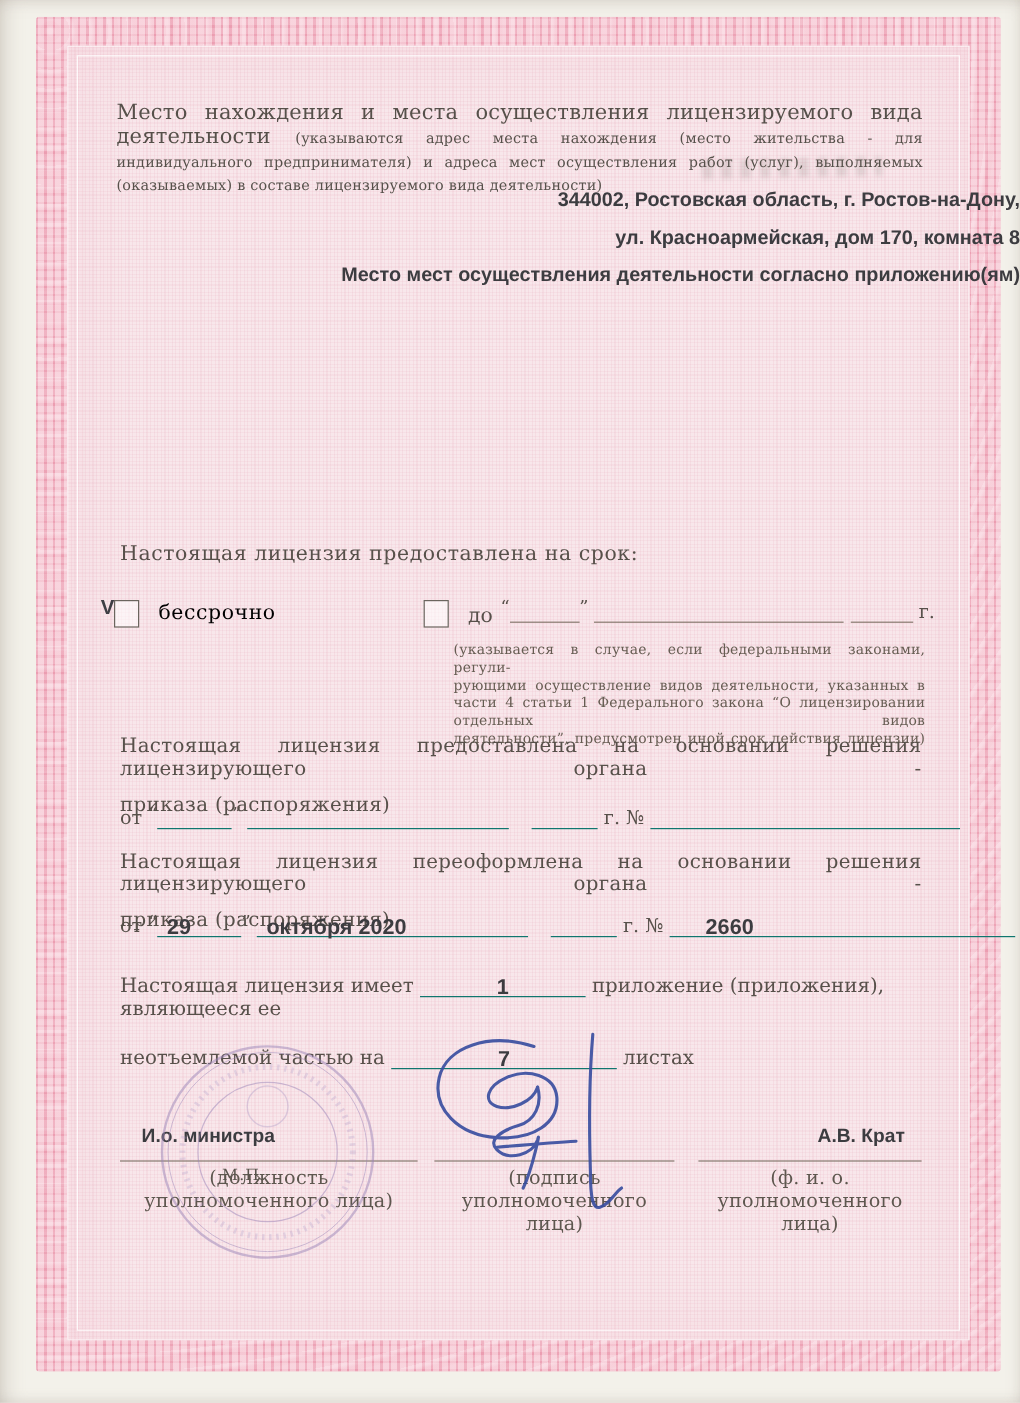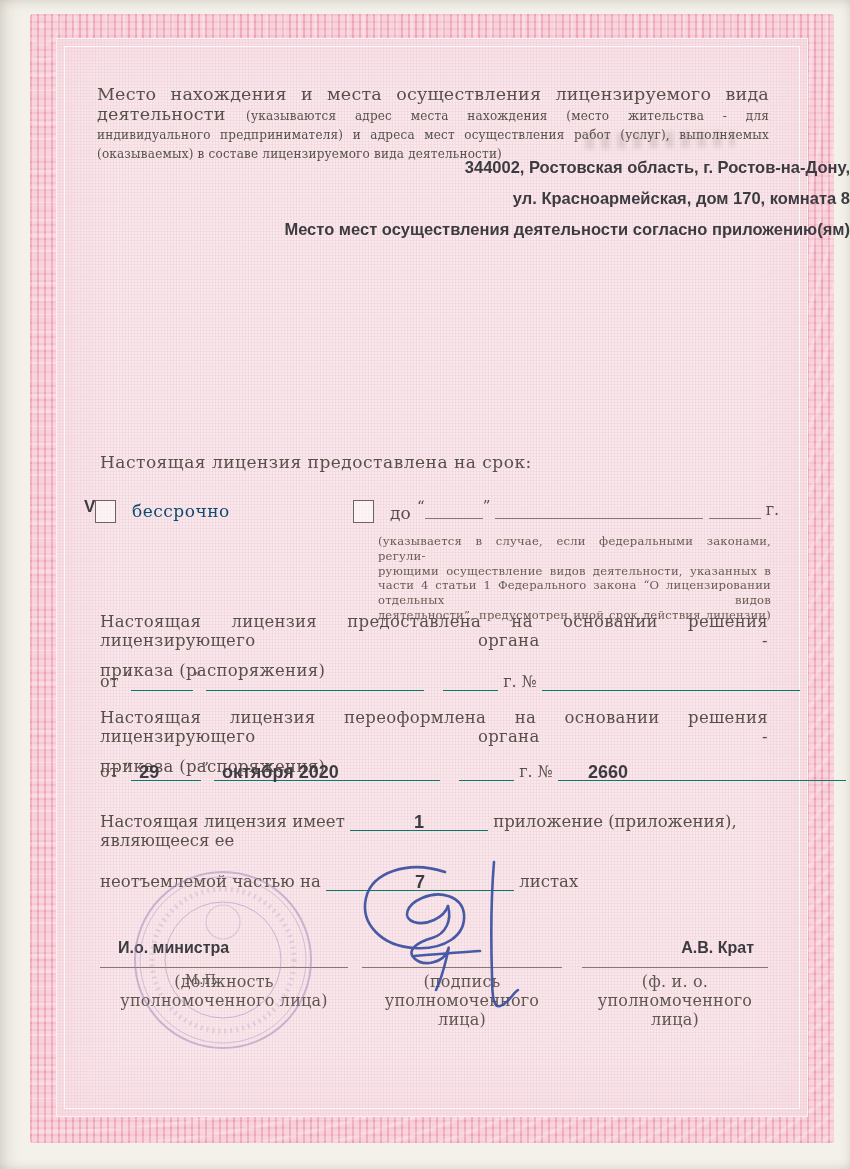--- a/index.html
+++ b/index.html
@@ -43,21 +43,21 @@
   .header-main{font-size:17.5px;letter-spacing:.2px;}
   .header-note{font-size:12px;letter-spacing:.2px;}
 
   .address{left:0;top:152px;width:850px;text-align:right;font-size:16.5px;line-height:31px;}
 
   .term-heading{left:100px;top:452px;font-size:17px;letter-spacing:.5px;}
 
   .chk-row{left:95px;top:500px;width:675px;height:34px;}
   .chk{position:absolute;width:19px;height:21px;border:1.5px solid #6b655e;background:rgba(255,255,255,.55);}
   .chk-mark{position:absolute;left:-12px;top:-4px;font-family:"Liberation Sans", sans-serif;font-weight:bold;font-size:17px;color:#3e3e44;}
-  .lbl-bess{position:absolute;left:37px;top:1px;font-size:17px;color:#0c4a6e;letter-spacing:.5px;}
+  .lbl-bess{position:absolute;left:37px;top:1px;font-size:17px;color:#000000;letter-spacing:.5px;}
   .chk2{left:258px;}
   .lbl-do{position:absolute;left:295px;top:3px;font-size:17px;color:#57504a;}
   .q{font-size:15px;color:#57504a;position:relative;top:-4px;}
   .ul{display:inline-block;border-bottom:1px solid #87796f;height:16px;vertical-align:bottom;}
   .do-line{position:absolute;left:322px;top:0;white-space:nowrap;}
   .g-suffix{font-size:16px;color:#57504a;}
 
   .note-block{left:378px;top:534px;width:393px;color:#665c52;}
   .note-line{font-size:11.6px;line-height:14.8px;text-align:justify;text-align-last:justify;letter-spacing:.2px;}
   .note-line:last-child{text-align-last:justify;}

